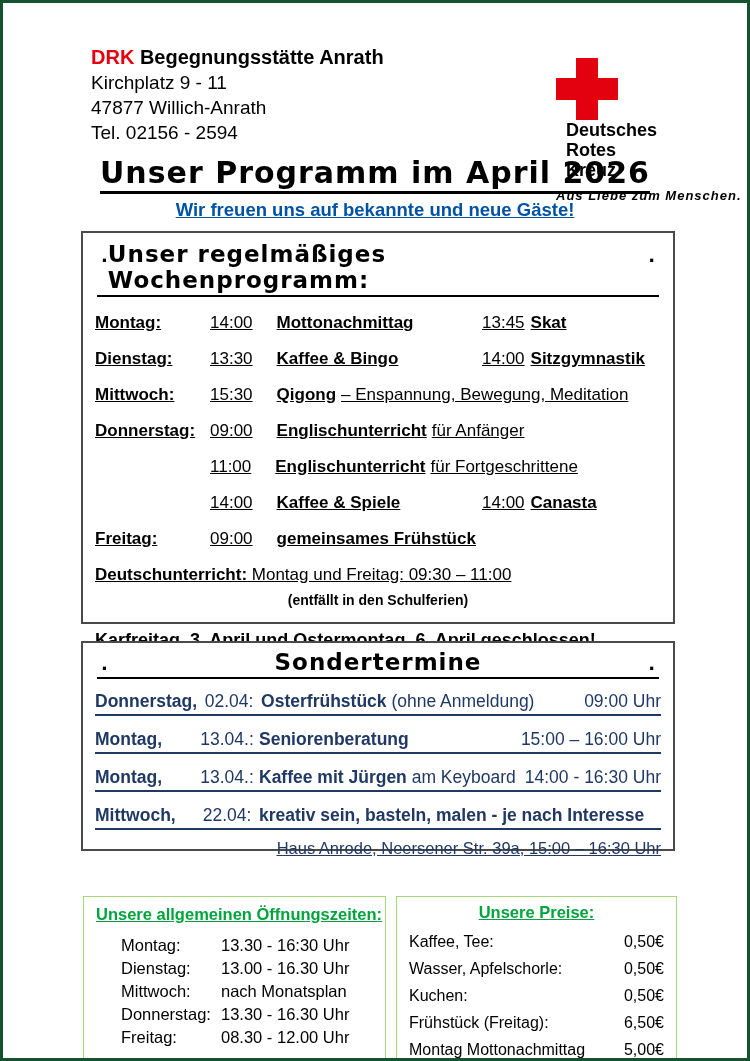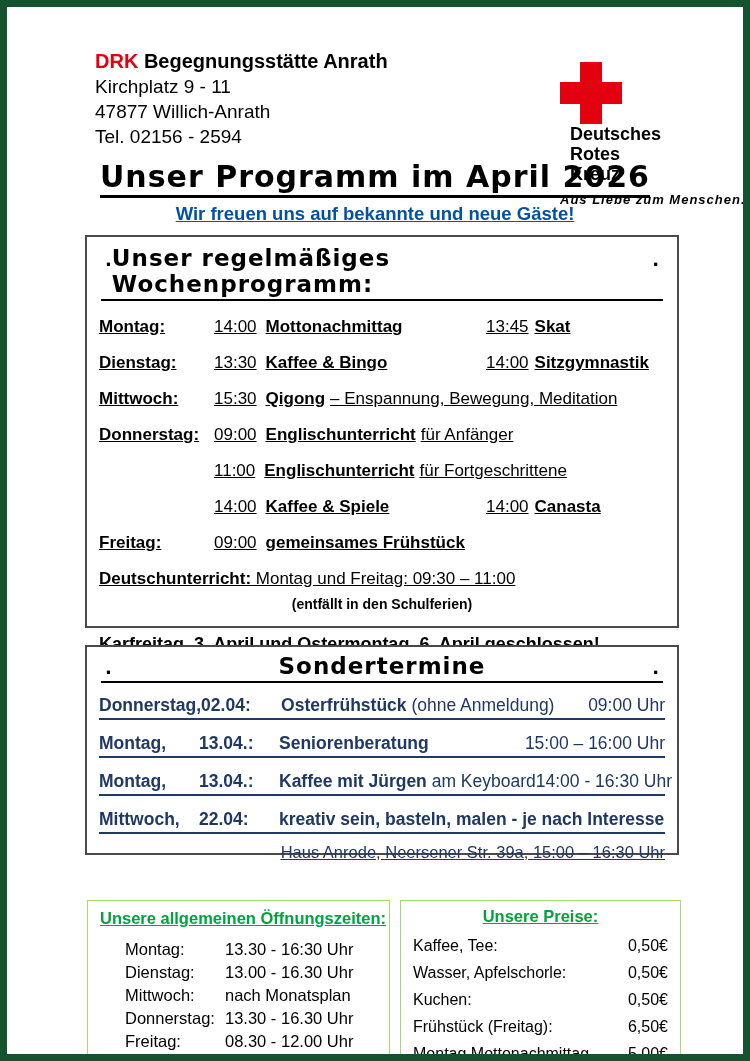--- a/index.html
+++ b/index.html
@@ -1,18 +1,18 @@
 <!DOCTYPE html>
 <html><head>
 <meta charset="utf-8">
 <style>
   html,body{margin:0;padding:0;background:#fff;}
   body{font-family:"Liberation Sans", sans-serif; color:#000;}
   .page{position:relative; width:750px; height:1061px; box-sizing:border-box;
-        border:7px solid #14532d; background:#fff; overflow:hidden;padding-left:39px;}
+        border:3px solid #14532d; background:#fff; overflow:hidden;padding-left:39px;}
 
   
   .header{position:absolute; left:88px; top:42px; line-height:25px;}
   .org{font-size:20px; font-weight:bold;}
   .org .red{color:#e3000f;}
   .addr{font-size:19px;}
 
   
   .logo{position:absolute; left:553px; top:55px; width:160px;}
   .cross{position:relative; width:62px; height:62px; display:inline-block; vertical-align:top;}
@@ -39,38 +39,38 @@
                font-family:"DejaVu Sans", sans-serif; font-weight:bold; color:#000;}
   .box-heading .hd{font-size:23px; letter-spacing:1px;}
   .box-heading .dot{font-size:18px;}
 
   
   .weekly-rows{margin-top:16px; font-size:17px;}
   .wrow{display:flex; margin-bottom:16px; white-space:nowrap;}
   .wday{width:115px; flex:0 0 115px; font-weight:bold; text-decoration:underline;}
   .wmain{width:272px; flex:0 0 272px;}
   .u{text-decoration:underline;}
-  .ev{font-weight:bold; margin-left:9px;}
+  .ev{font-weight:bold; margin-left:24px;}
   .sfx{margin-left:5px; font-weight:normal;}
   .wright .ev{margin-left:6px;}
 
   .deutsch{margin-top:12px; font-size:17px;}
   .deutsch .b{font-weight:bold;}
   .deutsch-note{margin-top:7px; text-align:center; font-size:14px; font-weight:bold;}
   .deutsch-note span{}
   .closed{margin-top:22px; font-size:18px; font-weight:bold;}
   .closed span{text-decoration:underline;}
 
   
   .srows{margin-top:12px; font-size:17.5px;}
   .srow{display:flex; align-items:baseline; border-bottom:2px solid #1f3864;
         padding-bottom:2px; margin-bottom:13px; white-space:nowrap;}
   .sc1{flex:0 0 100px; font-weight:bold;}
-  .sc2{flex:0 0 64px; font-weight:bold;}
-  .sc3{flex:1 1 auto; overflow:visible;margin-left:16px;}
+  .sc2{flex:0 0 64px; font-weight:normal;text-align:center;}
+  .sc3{flex:1 1 auto; overflow:visible;}
   .sc3 .b{font-weight:bold;}
   .sc4{flex:0 0 auto; text-align:right;}
   .sfoot{text-align:right; font-size:16.5px; margin-top:-4px;text-decoration:underline;}
   .sfoot span{text-decoration:underline;}
 
   
   .gbox{position:absolute; top:893px; height:183px; box-sizing:border-box;
         border:1px solid #a3d977; background:#fff;}
   .gbox-left{left:80px; width:303px; padding:8px 0 0 12px;}
   .gbox-right{left:393px; width:281px; padding:6px 12px 0 12px;}

